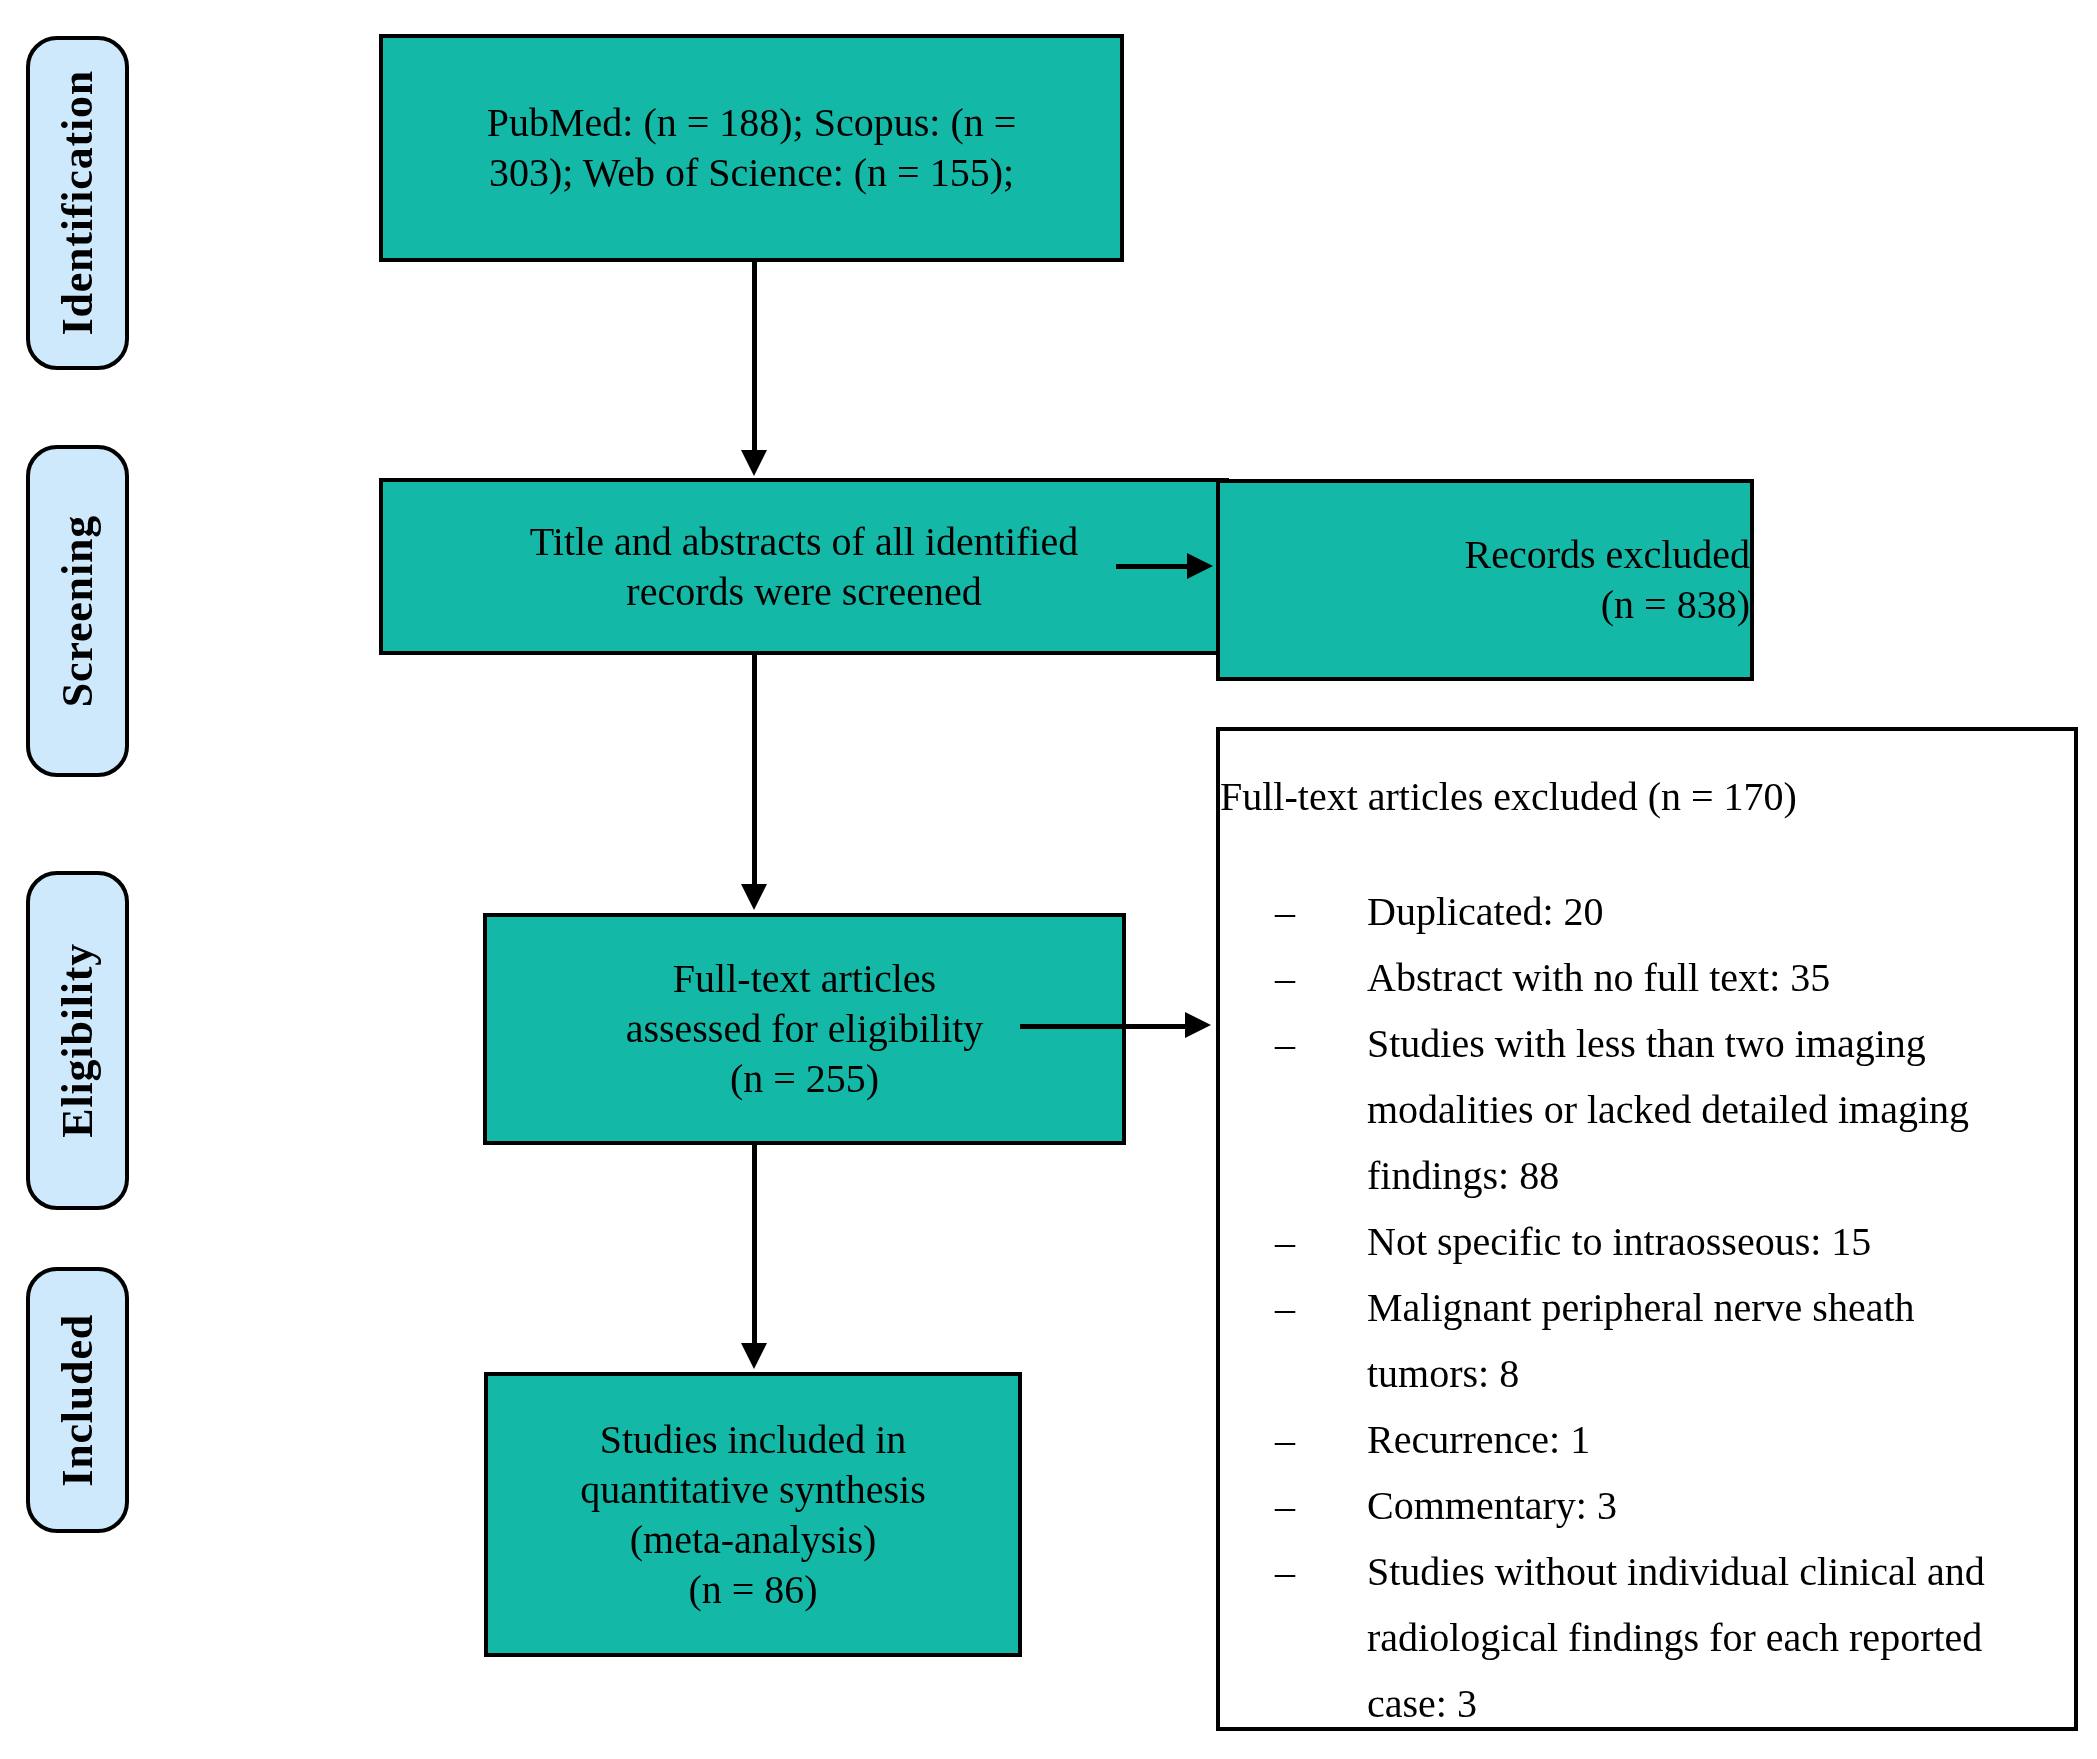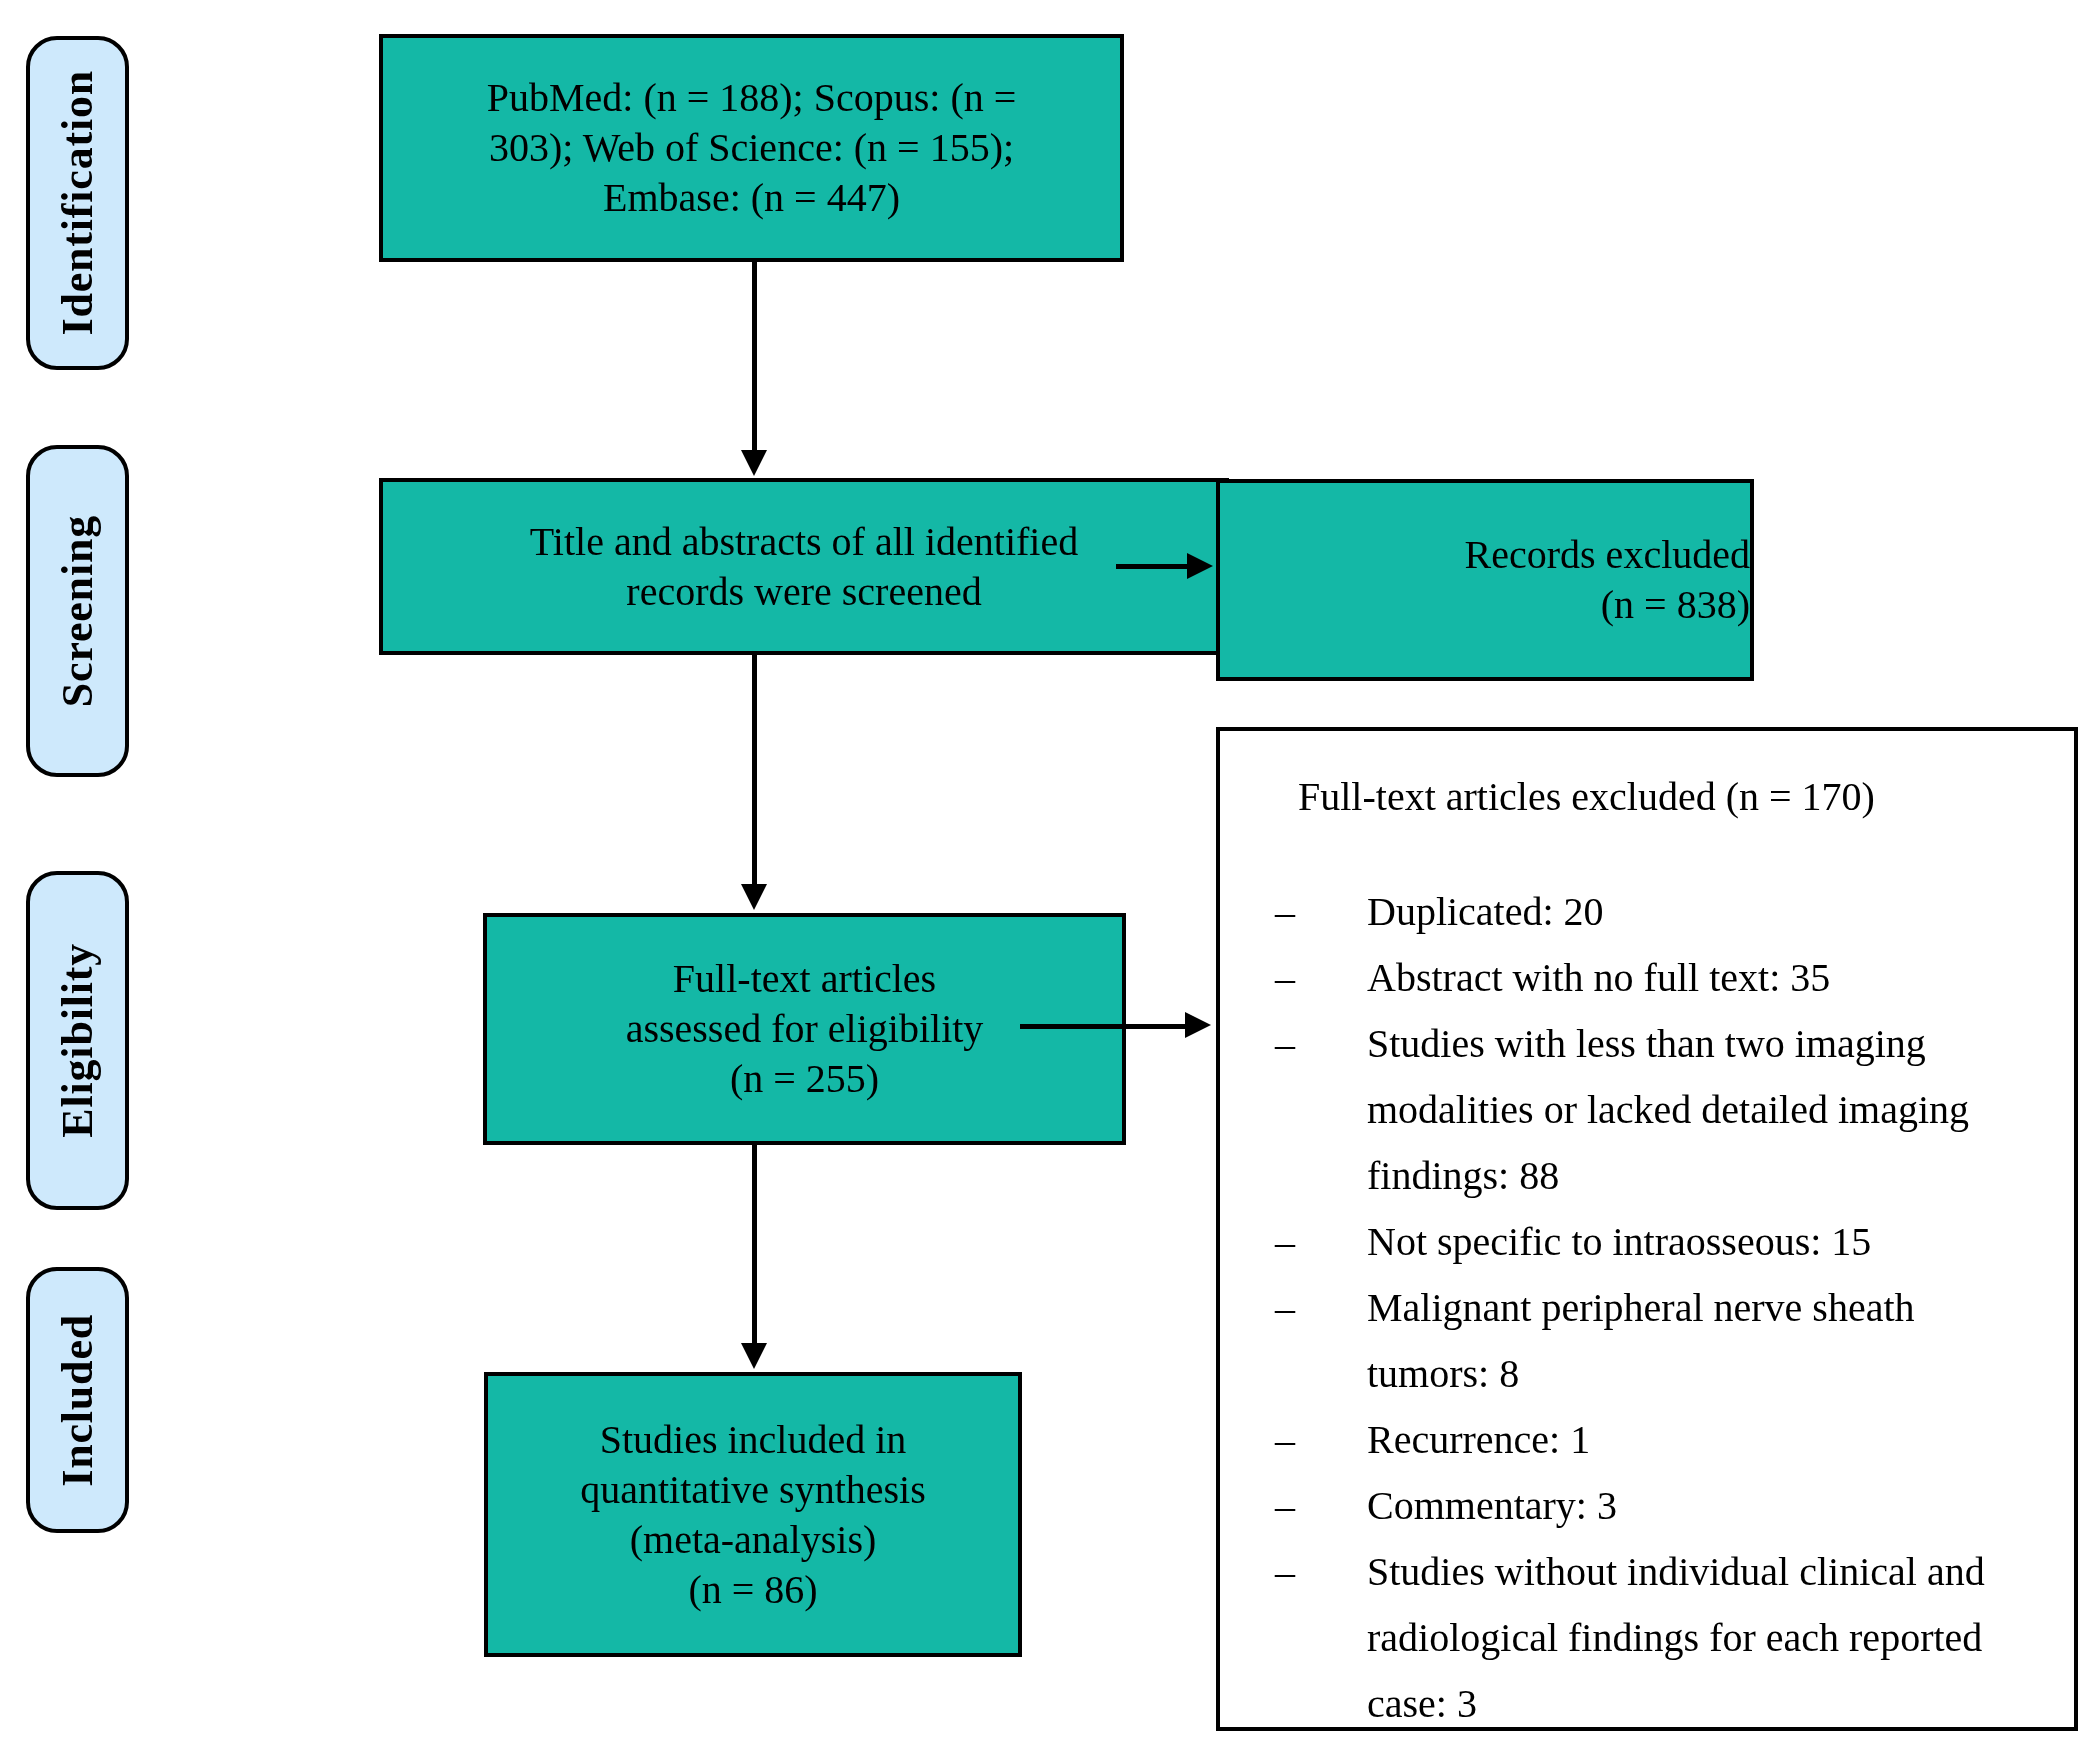--- a/index.html
+++ b/index.html
@@ -67,21 +67,20 @@
     position: absolute;
     left: 1216px; top: 727px;
     width: 862px; height: 1004px;
     background: #ffffff;
     border: 4.9px solid #000000;
     box-sizing: border-box;
     padding-top: 37px;
     font-size: 40px;
   }
   .exclusion-title {
-    padding-left: 78px;
     line-height: 58px;
     margin-bottom: 53px;
   }
   .exclusion-list {
     list-style: none;
     margin: 0;
     padding: 0 27.5px 0 55px;
   }
   .exclusion-item {
     display: flex;
@@ -135,21 +134,20 @@
   <div class="stage-label label-eligibility">
     <span>Eligibility</span>
   </div>
   <div class="stage-label label-included">
     <span>Included</span>
   </div>
 
   <div class="flow-box box-databases">
     <div>PubMed: (n = 188); Scopus: (n =</div>
     <div>303); Web of Science: (n = 155);</div>
-    <div>Embase: (n = 447)</div>
   </div>
 
   <div class="flow-box box-screened">
     <div>Title and abstracts of all identified</div>
     <div>records were screened</div>
   </div>
 
   <div class="flow-box box-records-excluded">
     <div>Records excluded</div>
     <div>(n = 838)</div>

